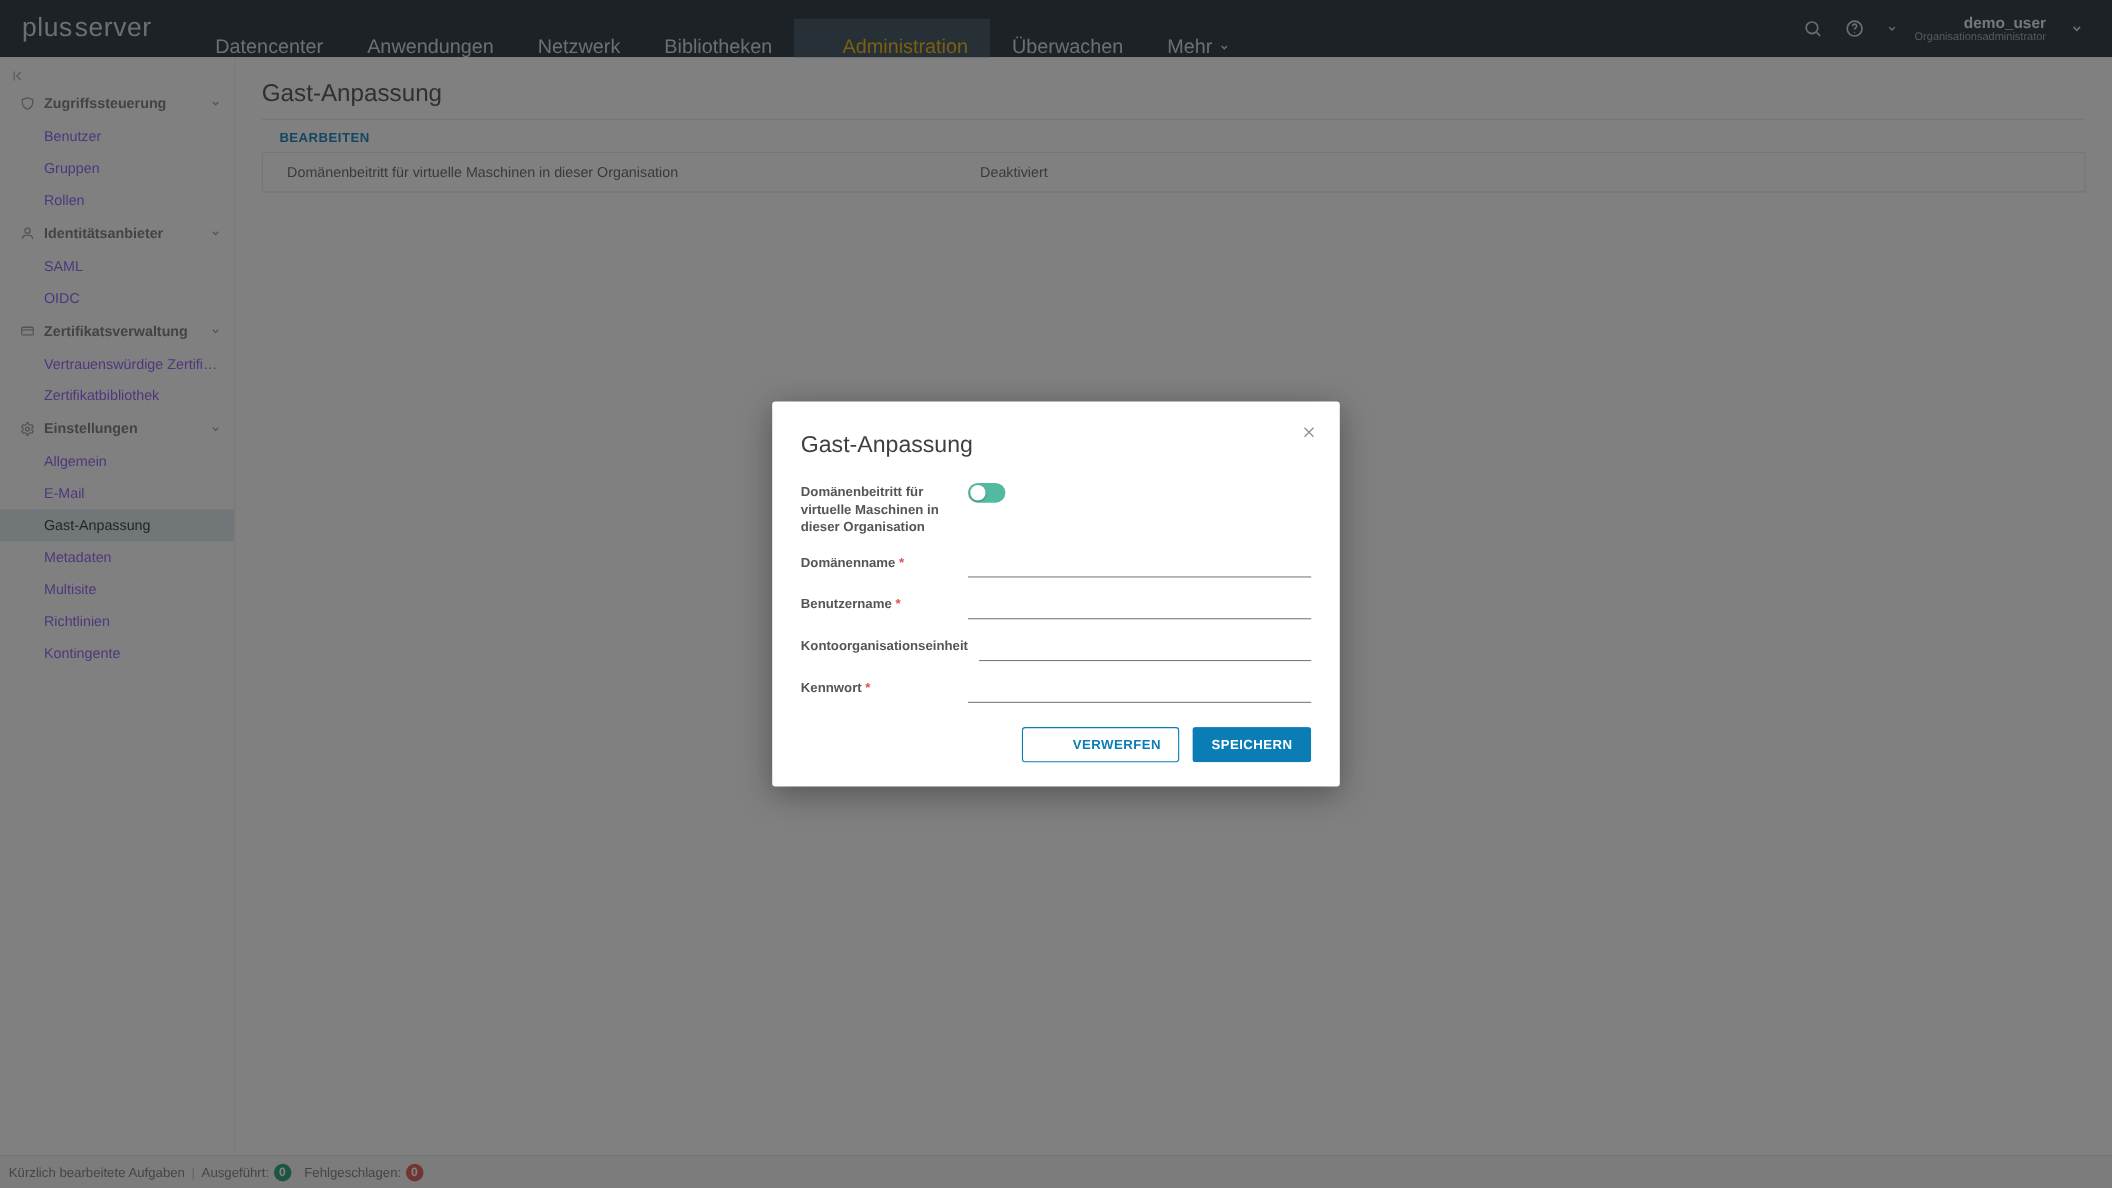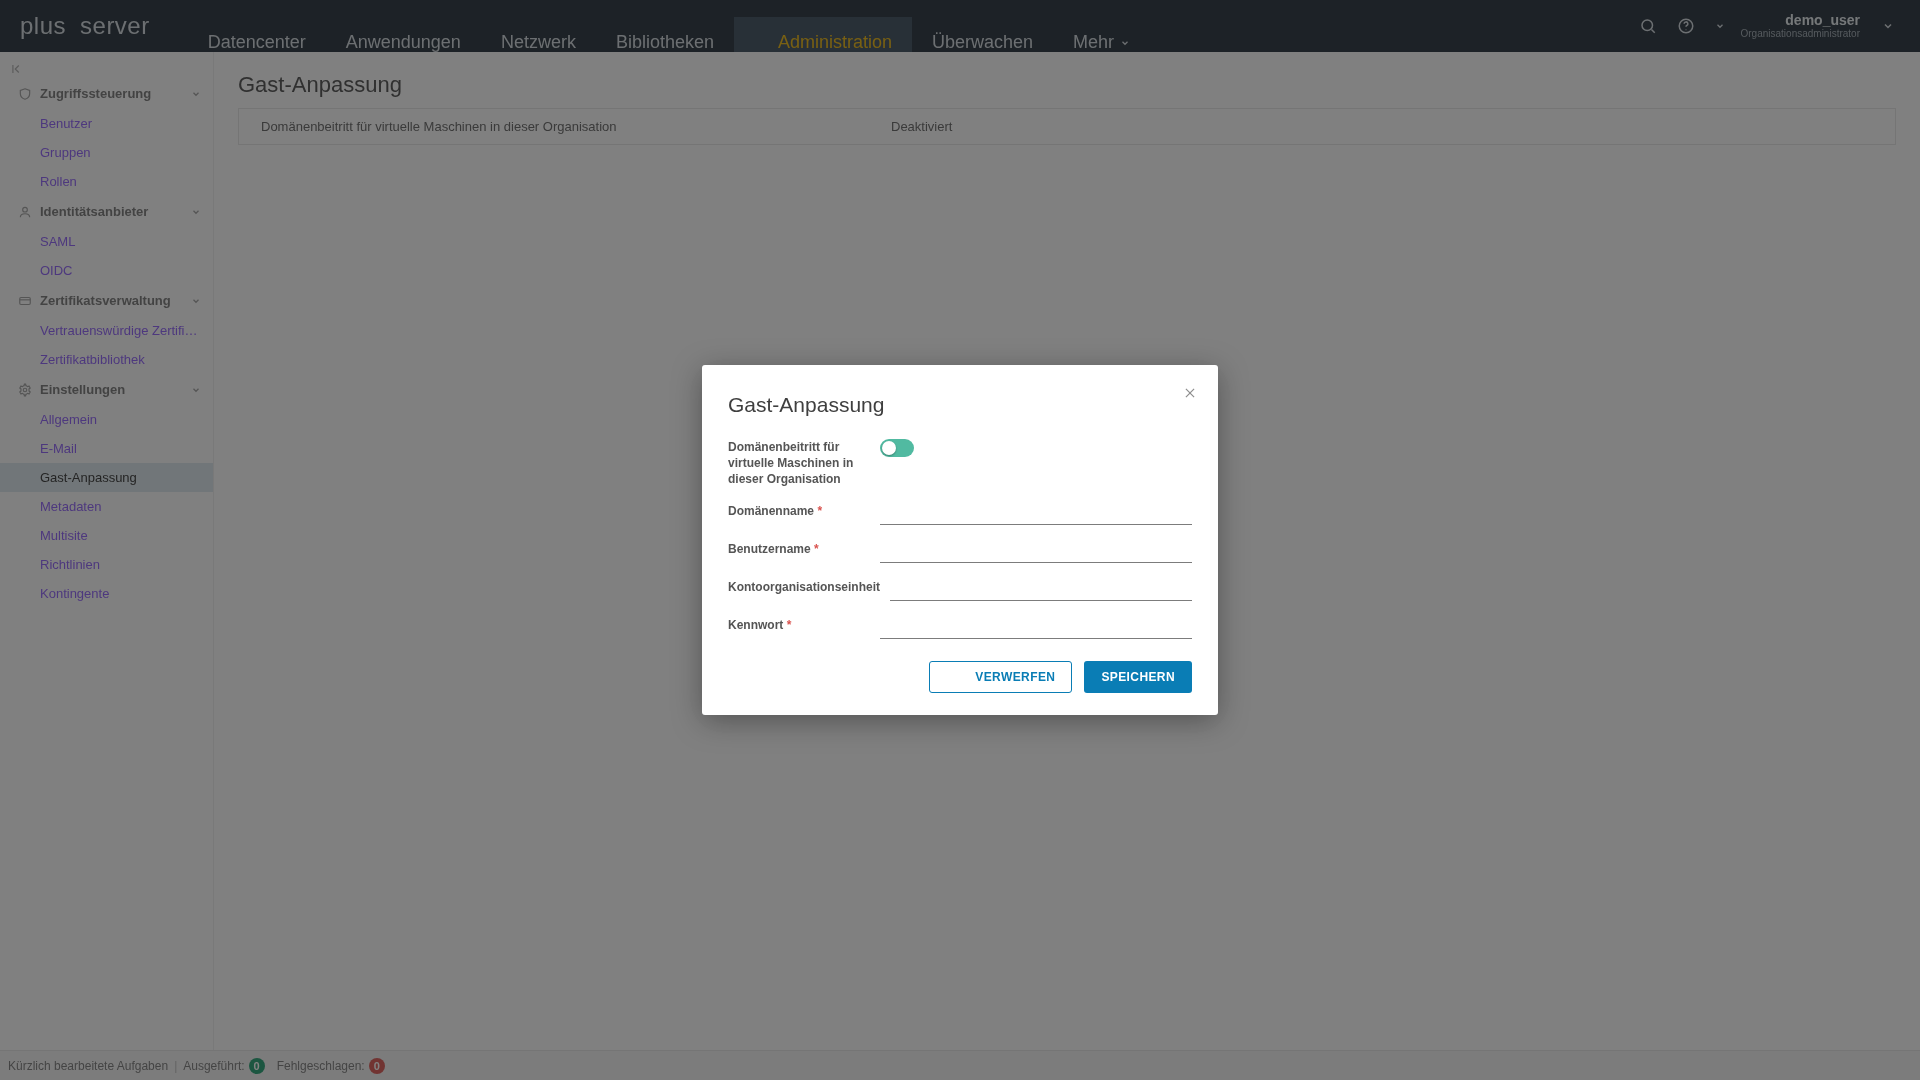--- a/index.html
+++ b/index.html
@@ -28,21 +28,21 @@
     background: var(--topnav-bg);
     color: #cfd6db;
     display: flex;
     align-items: center;
     padding: 0 26px 0 20px;
     gap: 0;
   }
   .brand {
     font-size: 24px; font-weight: 400; letter-spacing: .5px;
     color: #cfd6db; margin-right: 38px;
-    display:flex; align-items:flex-end; gap:14px;
+    display:flex; align-items:flex-end; gap:2px;
   }
   .brand .plus { font-weight: 300; }
   .topnav .nav-items { display:flex; align-items:center; height:100%; }
   .topnav .nav-item {
     padding: 0 20px; height:100%;
     display:flex; align-items:center;
     font-size: 18px; color:#cfd6db;
     cursor:pointer;
     margin-top:33px;
   }
@@ -316,20 +316,23 @@
         <div class="sb-item active">Gast-Anpassung</div>
         <div class="sb-item">Metadaten</div>
         <div class="sb-item">Multisite</div>
         <div class="sb-item">Richtlinien</div>
         <div class="sb-item">Kontingente</div>
       </div>
   </div>
 
   <div class="main">
     <div class="page-title">Gast-Anpassung</div>
+    <div class="toolbar">
+      <span class="link">BEARBEITEN</span>
+    </div>
     <div class="data-row">
       <div class="cell key">Domänenbeitritt für virtuelle Maschinen in dieser Organisation</div>
       <div class="cell val">Deaktiviert</div>
     </div>
   </div>
 </div>
 
 <div class="footer">
   <span>Kürzlich bearbeitete Aufgaben</span>
   <span class="sep">|</span>

